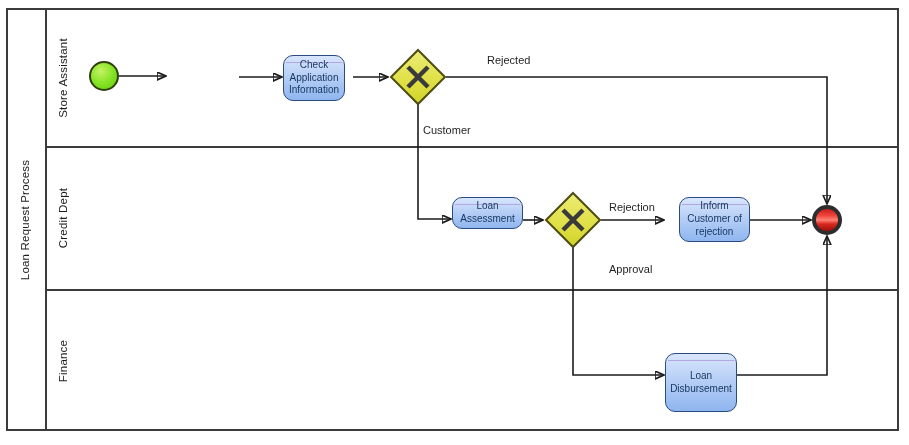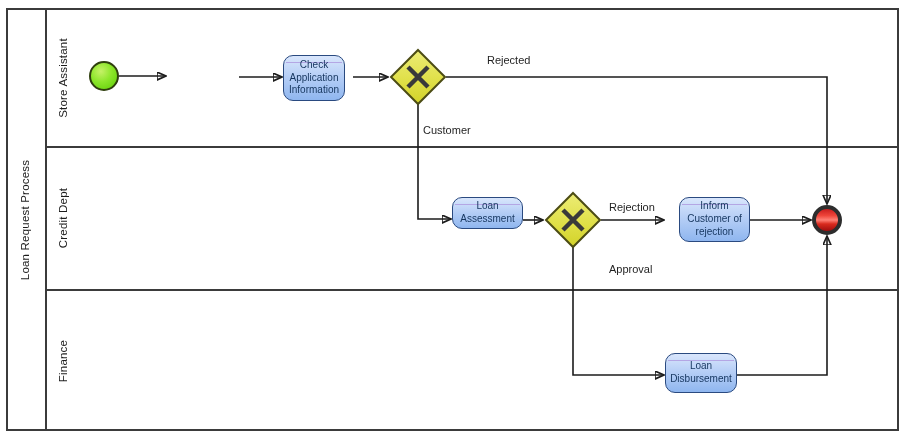--- a/index.html
+++ b/index.html
@@ -125,21 +125,21 @@
 
   <div class="task" style="left:283px; top:55px; width:62px; height:46px;">
     <span>Check Application Information</span>
   </div>
   <div class="task" style="left:452px; top:197px; width:71px; height:32px;">
     <span>Loan Assessment</span>
   </div>
   <div class="task" style="left:665px; top:197px; width:71px; height:45px;margin-left:14px;">
     <span>Inform Customer of rejection</span>
   </div>
-  <div class="task" style="left:665px; top:353px; width:72px; height:40px;">
+  <div class="task" style="left:665px; top:353px; width:72px; height:59px;">
     <span>Loan Disbursement</span>
   </div>
 
   <div class="gateway" style="left:389px; top:48px;">
     <svg width="58" height="58" viewBox="0 0 58 58">
       <defs>
         <linearGradient id="gwg1" x1="0" y1="0" x2="0" y2="1">
           <stop offset="0" stop-color="#ecec76"></stop>
           <stop offset="0.6" stop-color="#dfdf45"></stop>
           <stop offset="1" stop-color="#d2d229"></stop>

